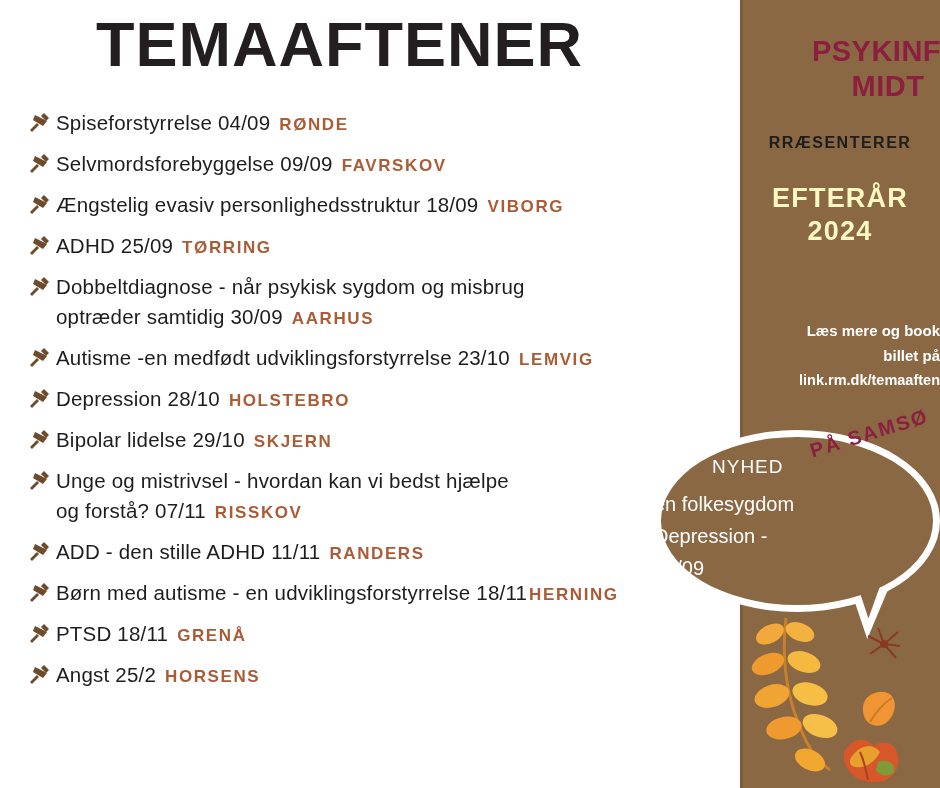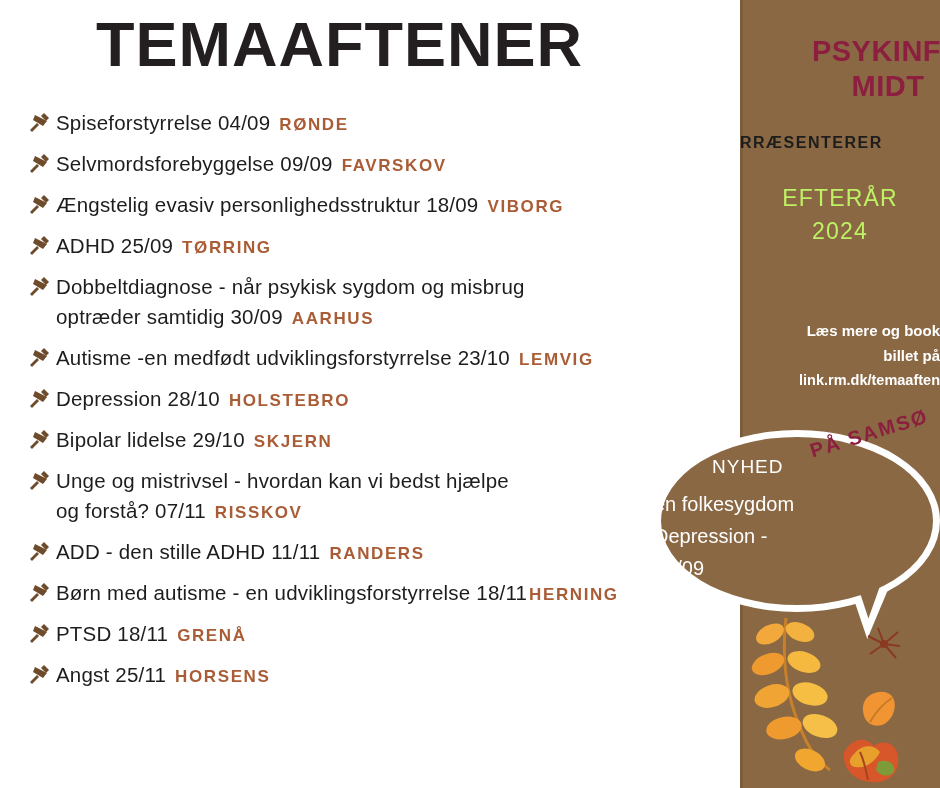--- a/index.html
+++ b/index.html
@@ -92,33 +92,34 @@
     font-size: 29px;
     font-weight: bold;
     line-height: 35px;
     letter-spacing: 0.5px;
     padding-left: 48px;
   }
   .presents {
     position: absolute;
     top: 134px;
     width: 200px;
+    text-align: center;
     color: #1d1d1d;
     font-size: 16px;
     font-weight: bold;
     letter-spacing: 1.5px;
   }
   .season {
     position: absolute;
     top: 182px;
     width: 200px;
     text-align: center;
-    color: #bef264;
-    font-size: 23px;
-    font-weight: normal;
+    color: #fef9c3;
+    font-size: 27px;
+    font-weight: bold;
     line-height: 33px;
     letter-spacing: 1.2px;
   }
   .booking {
     position: absolute;
     top: 318px;
     width: 200px;
     text-align: right;
     color: #ffffff;
     font-size: 15px;
@@ -422,21 +423,21 @@
         <span class="pin">
           <svg width="26" height="26" viewBox="0 0 26 26">
               <g fill="#6E4B2A">
                 <path d="M4 20 L11 13 L13 15 L6 22 Z"></path>
                 <path d="M9 5 L21 11 L17 16 L7 10 Z"></path>
                 <path d="M18 3 L23 8 L20 11 L15 6 Z"></path>
               </g>
             </svg>
         </span>
         <span class="event-text">
-          <span> Angst 25/11</span><span class="city">HORSENS</span>
+          <span> Angst 25/2</span><span class="city">HORSENS</span>
         </span>
       </div>
 
     </div>
   </div>
 
   <div class="right-col">
     <div class="brand">
       <span>PSYKINFO</span><br>
       <span>MIDT</span>

